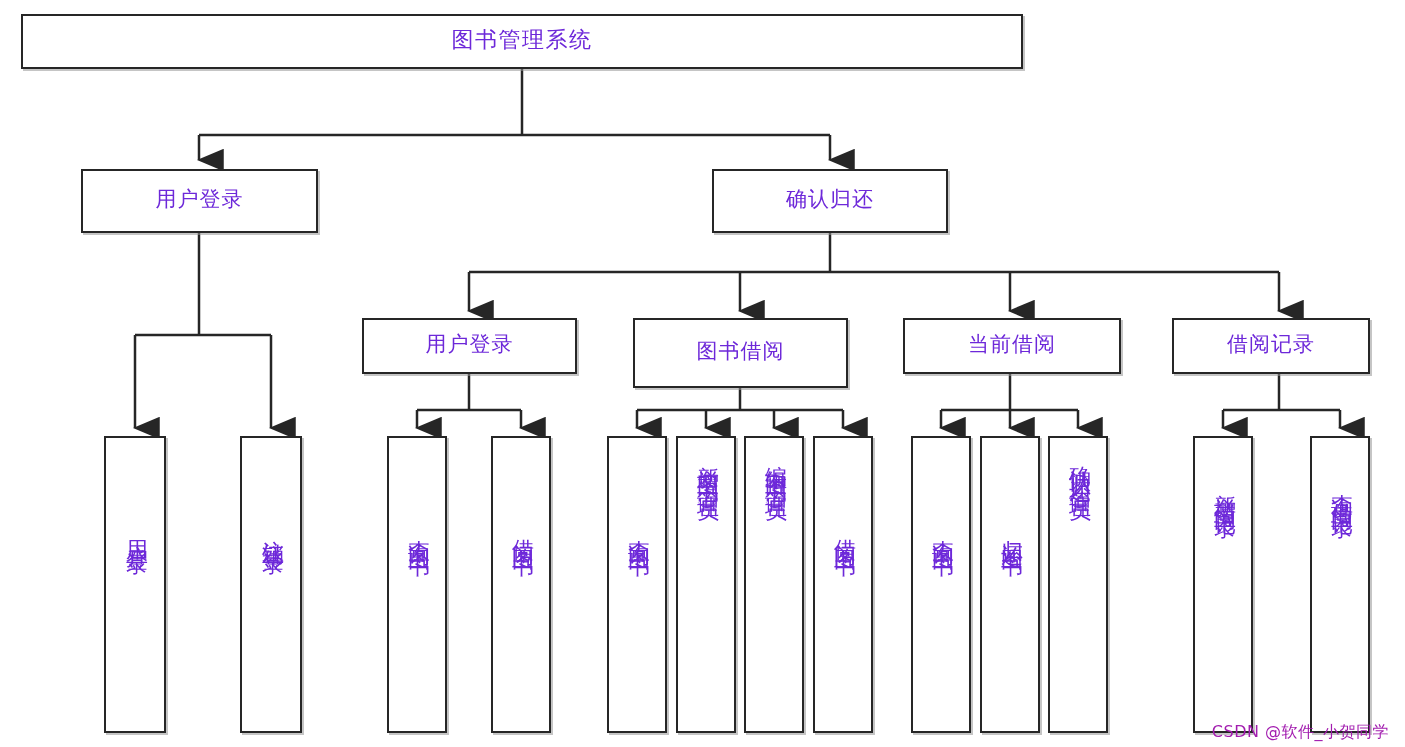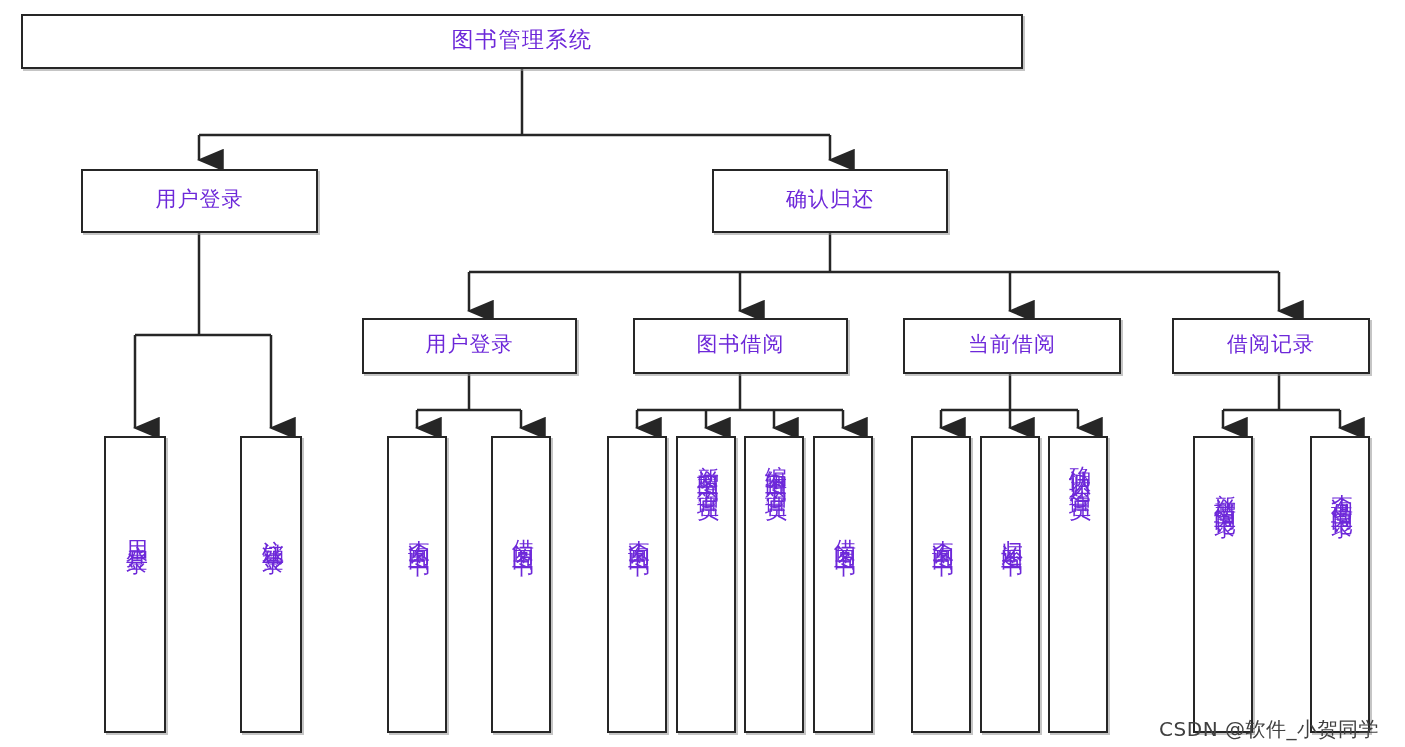--- a/index.html
+++ b/index.html
@@ -59,24 +59,24 @@
   .node.v .label {
     writing-mode: vertical-rl;
     text-orientation: upright;
     font-size: 22px;
     letter-spacing: 5px;
     line-height: 1;
     white-space: nowrap;
   }
   .watermark {
     position: absolute;
-    right: 26px;
+    right: 16px;
     bottom: 4px;
-    font-size: 20px;
-    color: #404040;
+    font-size: 16px;
+    color: #a21caf;
     letter-spacing: 0.5px;
     user-select: none;
     white-space: nowrap;
   }
 </style>
 </head>
 <body>
 
 <div id="canvas">
 
@@ -137,21 +137,21 @@
   <div class="node h" style="left:81px; top:169px; width:237px; height:64px;">
     <span class="label">用户登录</span>
   </div>
   <div class="node h" style="left:712px; top:169px; width:236px; height:64px;">
     <span class="label">确认归还</span>
   </div>
 
   <div class="node h" style="left:362px; top:318px; width:215px; height:56px;">
     <span class="label">用户登录</span>
   </div>
-  <div class="node h" style="left:633px; top:318px; width:215px; height:56px;">
+  <div class="node h" style="left:633px; top:318px; width:215px; height:70px;">
     <span class="label">图书借阅</span>
   </div>
   <div class="node h" style="left:903px; top:318px; width:218px; height:56px;">
     <span class="label">当前借阅</span>
   </div>
   <div class="node h" style="left:1172px; top:318px; width:198px; height:56px;justify-content:center;">
     <span class="label">借阅记录</span>
   </div>
 
   <div class="node v" style="left:104px; top:436px; width:62px; height:297px; padding-top:84px;">

